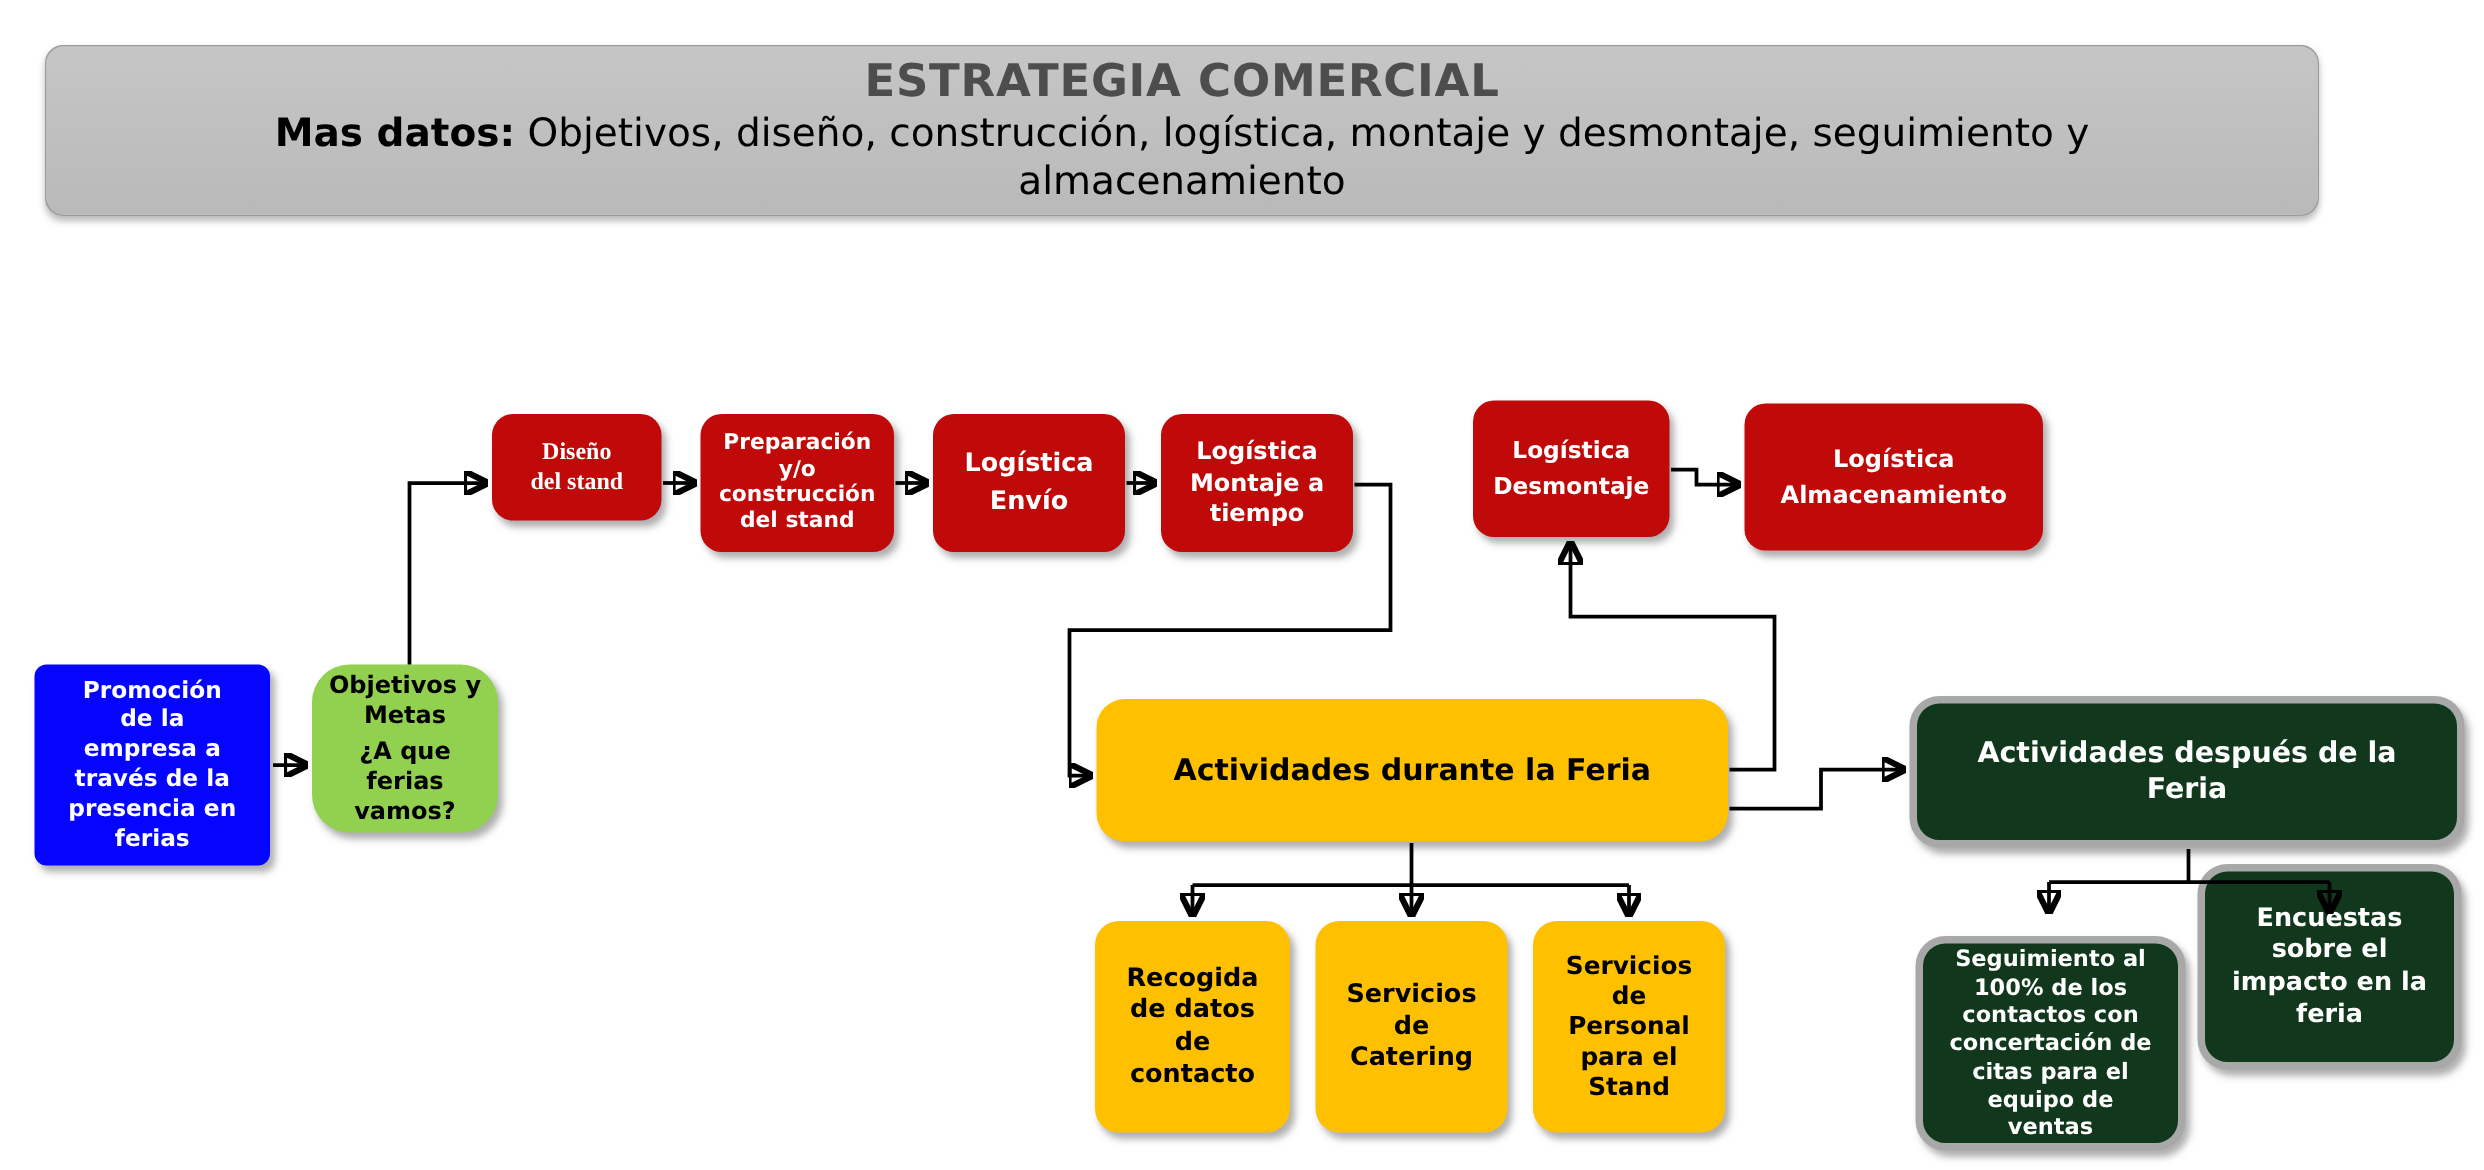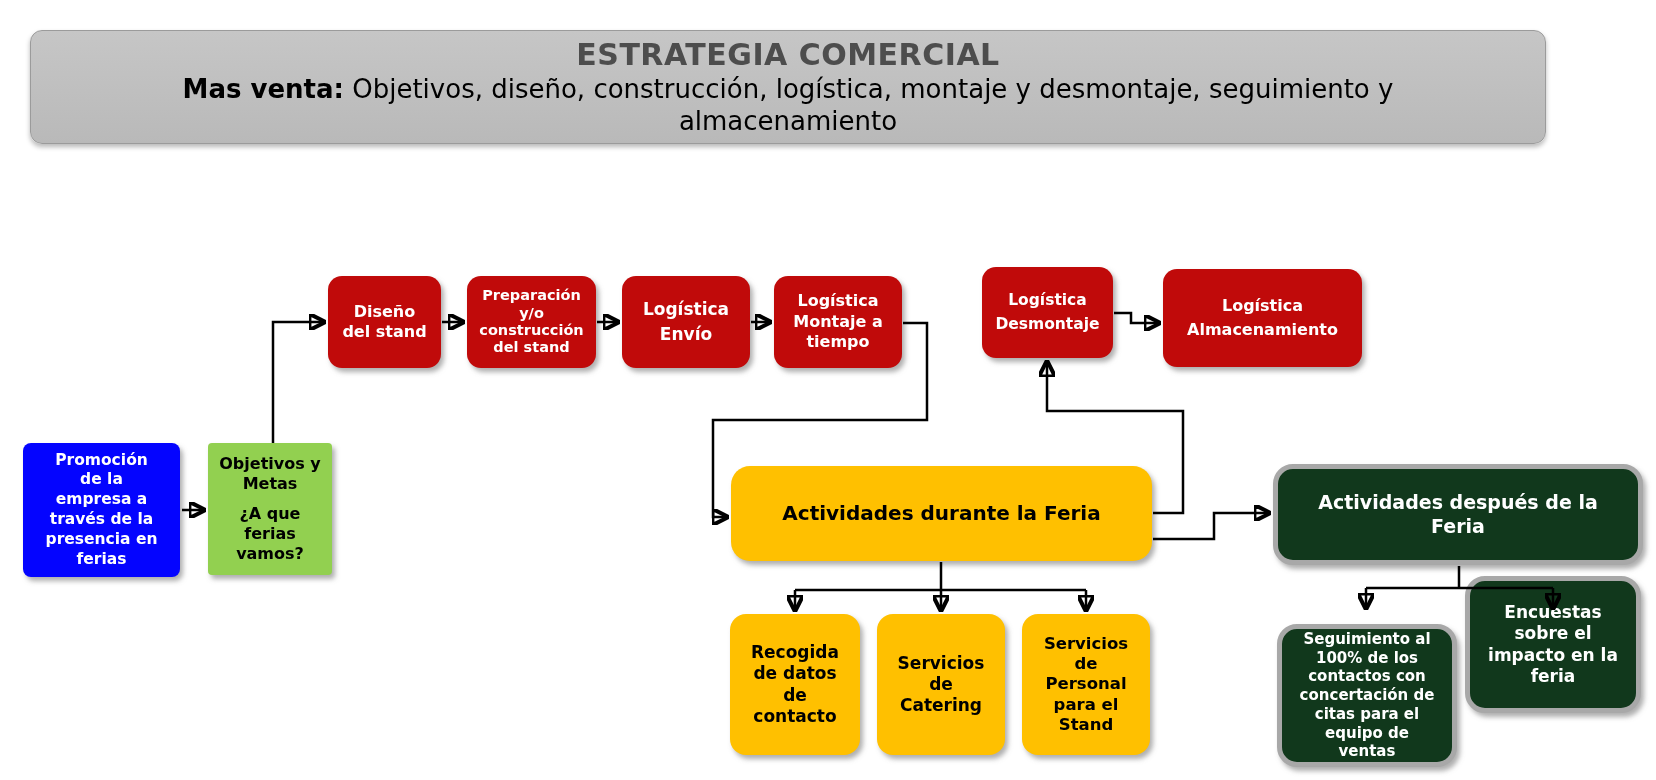--- a/index.html
+++ b/index.html
@@ -27,23 +27,23 @@
     padding:4px;line-height:1.25;
   }
   .shadow{box-shadow:3px 4px 5px rgba(110,110,110,0.55);}
 
   .red{background:#c00a0a;color:#fff;border-radius:14px;font-size:16px;}
   .yellow{background:#ffc000;color:#000;border-radius:16px;}
   .darkgreen{background:#11381c;color:#fff;border:5px solid #a8a8a8;border-radius:20px;}
 
   
   #b-promocion{left:23px;top:443px;width:157px;height:134px;background:#0404ff;color:#fff;border-radius:8px;font-size:15.5px;line-height:1.28;}
-  #b-objetivos{left:208px;top:443px;width:124px;height:132px;background:#92d050;color:#000;border-radius:4px;font-size:16px;}
+  #b-objetivos{left:208px;top:443px;width:124px;height:112px;background:#92d050;color:#000;border-radius:25px;font-size:16px;}
   #b-objetivos .gap{height:10px;}
-  #b-diseno{left:328px;top:276px;width:113px;height:92px;}
+  #b-diseno{left:328px;top:276px;width:113px;height:71px;font-family:Liberation Serif, serif;}
   #b-preparacion{left:467px;top:276px;width:129px;height:92px;font-size:14.5px;line-height:1.2;}
   #b-envio{left:622px;top:276px;width:128px;height:92px;font-size:17px;line-height:1.5;}
   #b-montaje{left:774px;top:276px;width:128px;height:92px;line-height:1.3;}
   #b-desmontaje{left:982px;top:267px;width:131px;height:91px;font-size:15.5px;line-height:1.5;}
   #b-almacenamiento{left:1163px;top:269px;width:199px;height:98px;line-height:1.5;}
   #b-durante{left:731px;top:466px;width:421px;height:95px;font-size:20px;border-radius:19px;}
   #b-recogida{left:730px;top:614px;width:130px;height:141px;font-size:17px;}
   #b-catering{left:877px;top:614px;width:128px;height:141px;font-size:17px;}
   #b-personal{left:1022px;top:614px;width:128px;height:141px;font-size:16.5px;line-height:1.22;}
   #b-despues{left:1273px;top:464px;width:370px;height:101px;font-size:19px;}
@@ -54,21 +54,21 @@
   #connectors{position:absolute;left:0;top:0;width:1656px;height:780px;pointer-events:none;}
   #connectors path{fill:none;stroke:#000;stroke-width:2.5;}
 </style>
 </head>
 <body>
 
 <div id="canvas">
 
   <div id="banner">
     <div class="banner-title">ESTRATEGIA COMERCIAL</div>
-    <div class="banner-sub"><b>Mas venta:</b><span> Objetivos, diseño, construcción, logística, montaje y desmontaje, seguimiento y almacenamiento</span></div>
+    <div class="banner-sub"><b>Mas datos:</b><span> Objetivos, diseño, construcción, logística, montaje y desmontaje, seguimiento y almacenamiento</span></div>
   </div>
 
   <div id="b-promocion" class="box shadow">
     <span>Promoción
 de la
 empresa a
 través de la
 presencia en
 ferias</span>
   </div>

